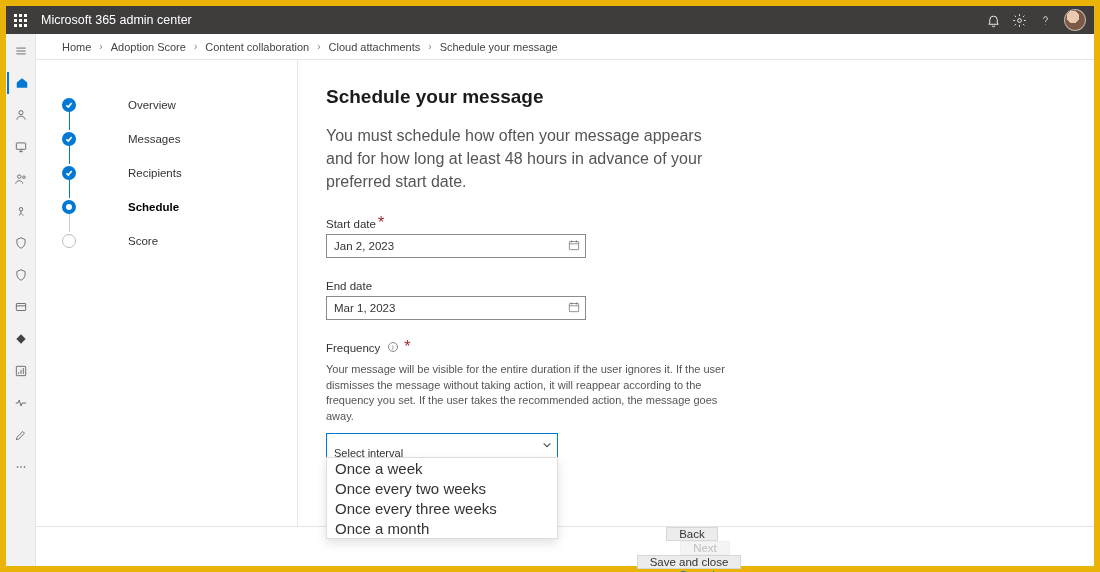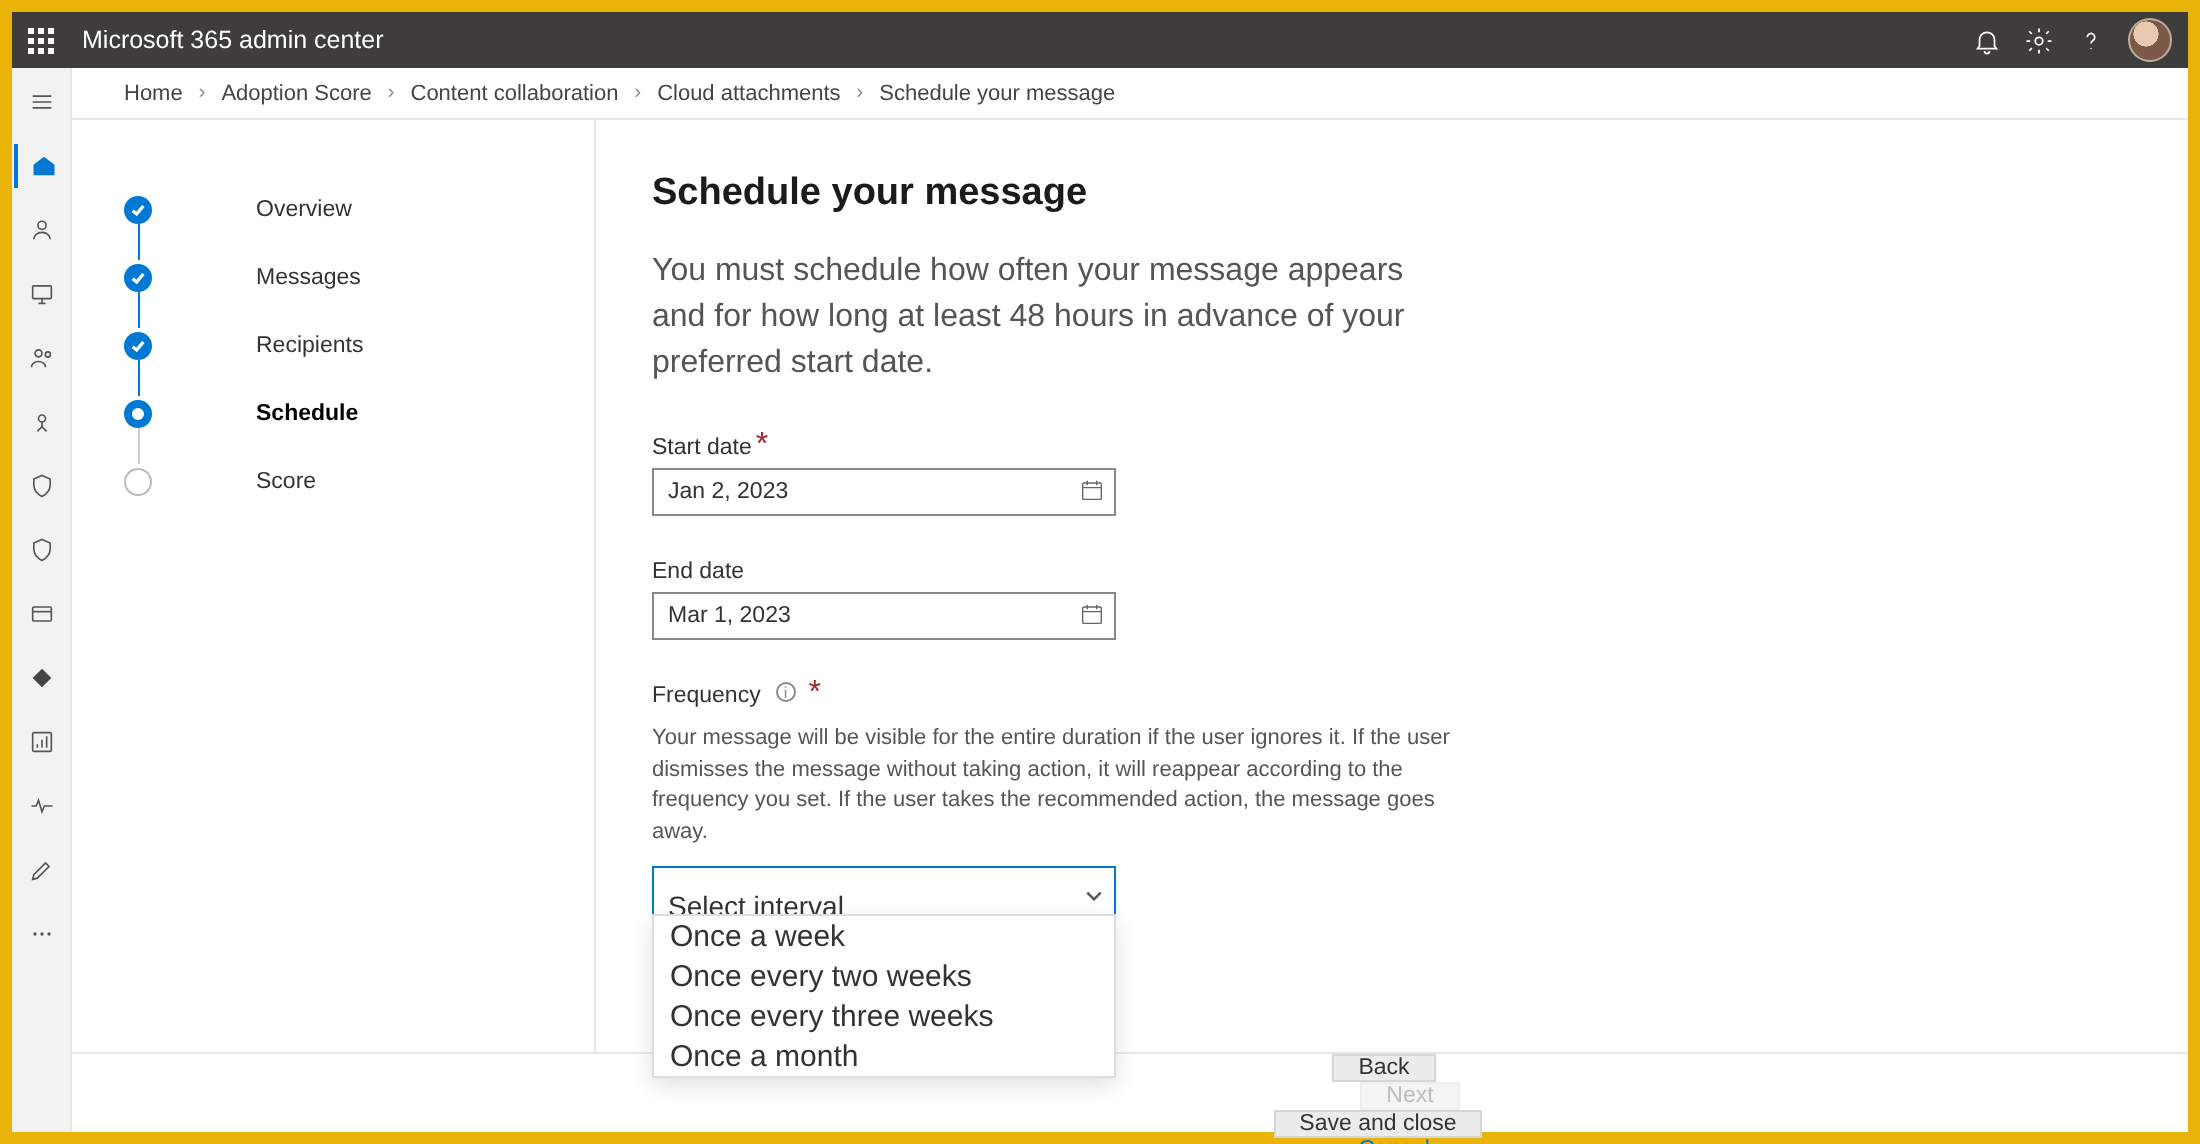--- a/index.html
+++ b/index.html
@@ -41,27 +41,27 @@
   .step-line { position: absolute; left: 6.5px; top: 24px; width: 1px; height: 18px; background: #0078d4; }
   .step.pending-prev .step-line { background: #ccc; }
   
   .main { flex: 1; padding: 26px 28px 0 28px; overflow: hidden; position: relative; }
   .page-title { font-size: 19px; font-weight: 600; margin-bottom: 16px; color: #1b1b1b; }
   .page-desc { font-size: 16px; color: #555; max-width: 400px; line-height: 1.45; margin-bottom: 20px; }
   .field { margin-bottom: 18px; }
   .field-label { font-size: 11.5px; color: #333; margin-bottom: 4px; display: inline-block; }
   .req { color: #a4262c; margin-left: 2px; }
   .info-icon { display: inline-block; width: 10px; height: 10px; border: 1px solid #888; border-radius: 50%; font-size: 8px; line-height: 9px; text-align: center; color: #888; margin-left: 3px; vertical-align: middle; }
-  .input-wrap { position: relative; width: 232px; }
+  .input-wrap { position: relative; width: 260px; }
   .text-input { width: 100%; height: 24px; border: 1px solid #8a8a8a; font-size: 11.5px; padding: 0 24px 0 7px; color: #333; background: #fff; }
   .cal-icon { position: absolute; right: 5px; top: 4px; width: 14px; height: 14px; pointer-events: none; }
   .cal-icon svg { width: 14px; height: 14px; stroke: #666; fill: none; stroke-width: 1.2; }
   .freq-desc { font-size: 11px; color: #555; max-width: 410px; line-height: 1.45; margin: 4px 0 8px 0; }
   .select-wrap { position: relative; width: 232px; }
-  .select-box { width: 100%; height: 40px; border: 1px solid #0078d4; font-size: 14px; padding: 0 24px 0 7px; color: #333; background: #fff; display: flex; align-items: center; cursor: pointer; }
+  .select-box { width: 100%; height: 40px; border: 1px solid #0078d4; font-size: 11px; padding: 0 24px 0 7px; color: #333; background: #fff; display: flex; align-items: center; cursor: pointer; }
   .chev { position: absolute; right: 6px; top: 7px; }
   .chev svg { width: 10px; height: 10px; stroke: #555; fill: none; stroke-width: 1.5; }
   .dropdown { position: absolute; top: 24px; left: 0; width: 232px; background: #fff; border: 1px solid #ddd; box-shadow: 0 4px 10px rgba(0,0,0,.12); z-index: 5; }
   .dd-item { height: 20px; padding: 0 8px; font-size: 15px; color: #333; display: flex; align-items: center; cursor: pointer; }
   
   .footer { position: absolute; bottom: 0; left: 30px; right: 0; height: 40px; border-top: 1px solid #e6e6e6; display: flex; align-items: center; padding: 0 24px 0 288px; background: #fff; flex-direction: column; }
   .btn { height: 24px; padding: 0 12px; font-size: 11.5px; border: 1px solid transparent; cursor: pointer; display: inline-flex; align-items: center; }
   .btn-back { background: #ececec; border-color: #d6d6d6; color: #333; margin-right: 10px; }
   .btn-next { background: #f4f4f4; border-color: #eee; color: #bdbdbd; cursor: not-allowed; margin-left: 16px; }
   .footer-spacer { flex: 1; }

